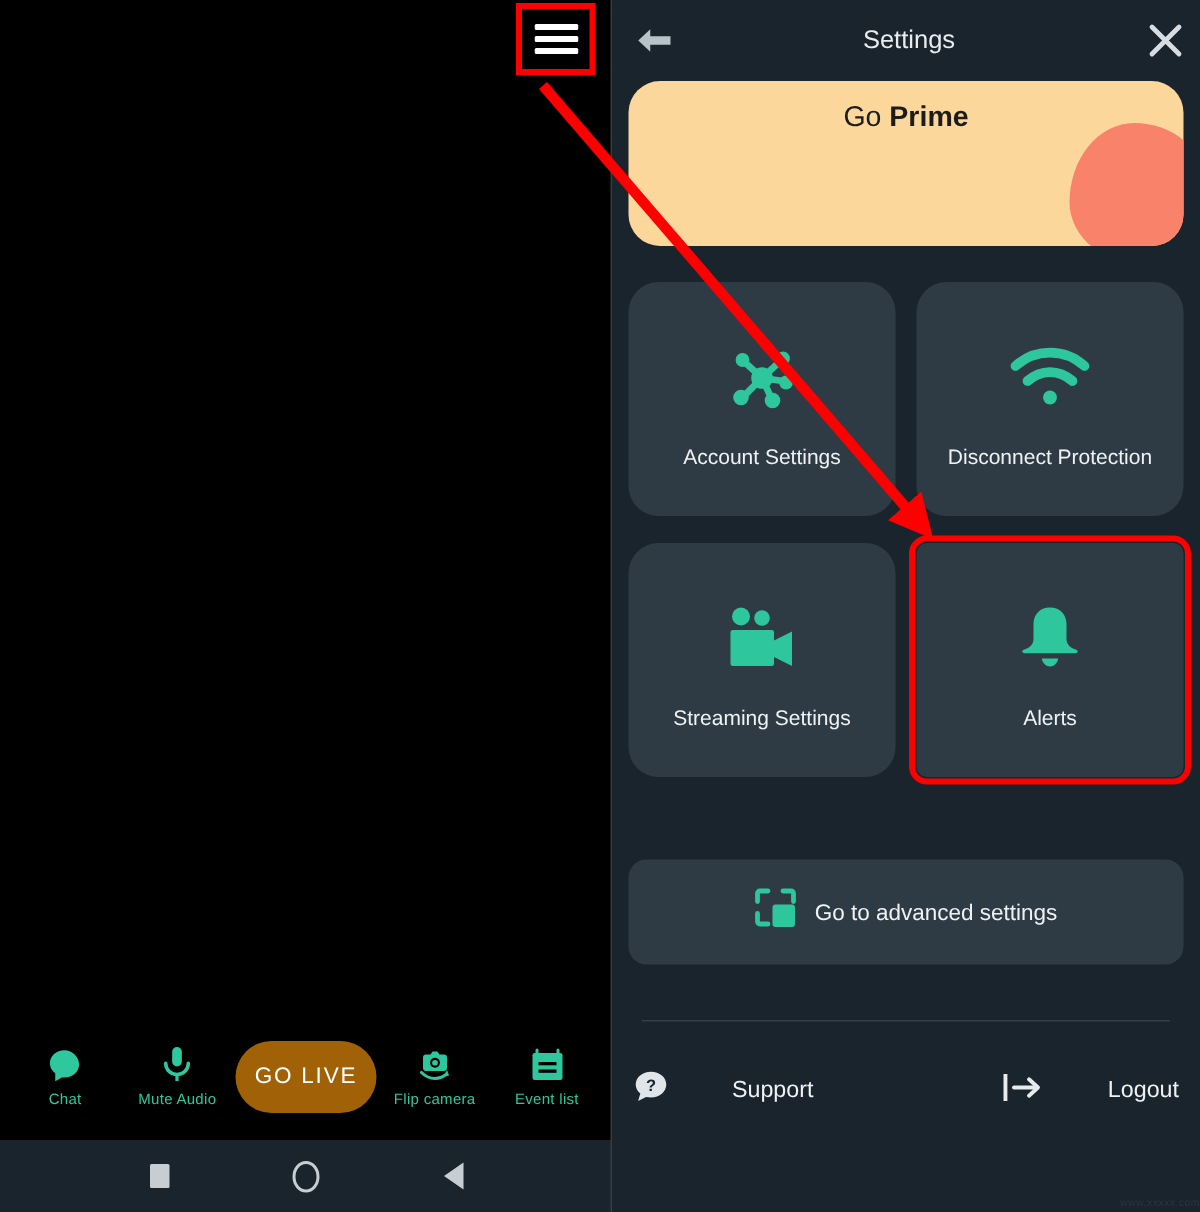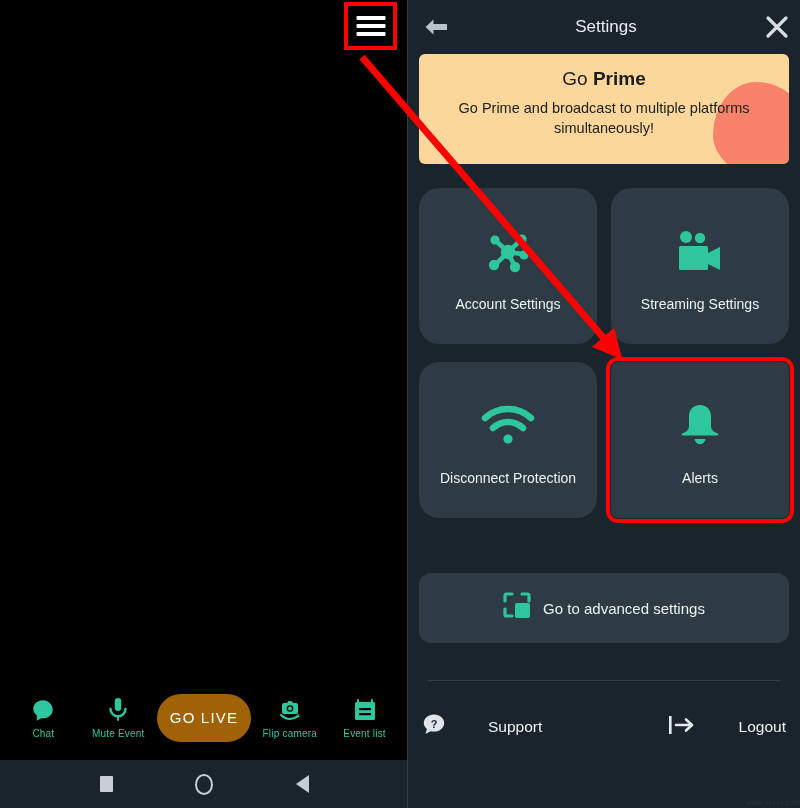--- a/index.html
+++ b/index.html
@@ -156,21 +156,21 @@
     cursor: pointer;
   }
 
   
   #go-prime-banner {
     position: absolute;
     left: 11px;
     top: 54px;
     width: 370px;
     height: 110px;
-    border-radius: 6px;
+    border-radius: 21px;
     background: #fbd79b;
     overflow: hidden;
   }
   #prime-blob {
     position: absolute;
     right: -14px;
     top: 28px;
     width: 90px;
     height: 96px;
     background: #f8836a;
@@ -365,21 +365,21 @@
       </div>
 
       <div class="ctrl">
         <div class="glyph">
           <svg width="26" height="28" viewBox="0 0 24 26">
             <rect x="9" y="1" width="6" height="12" rx="3" fill="#2fc79d"></rect>
             <path d="M5 11c0 3.9 3.1 7 7 7s7-3.1 7-7" fill="none" stroke="#2fc79d" stroke-width="2.2" stroke-linecap="round"></path>
             <rect x="11" y="17" width="2" height="5" fill="#2fc79d"></rect>
           </svg>
         </div>
-        <div class="ctrl-label">Mute Event</div>
+        <div class="ctrl-label">Mute Audio</div>
       </div>
 
       <button id="go-live-button">GO LIVE</button>
 
       <div class="ctrl">
         <div class="glyph">
           <svg width="28" height="27" viewBox="0 0 28 27">
             <path d="M8 5h3l1.4-2h3.2L17 5h3a2 2 0 0 1 2 2v7a2 2 0 0 1-2 2H8a2 2 0 0 1-2-2V7a2 2 0 0 1 2-2z" fill="#2fc79d"></path>
             <circle cx="14" cy="10.5" r="3.3" fill="#000"></circle>
             <circle cx="14" cy="10.5" r="1.9" fill="#2fc79d"></circle>
@@ -432,21 +432,20 @@
       <div id="close-icon">
         <svg width="26" height="26" viewBox="0 0 26 26">
           <path d="M4 4 L22 22 M22 4 L4 22" stroke="#d7dde1" stroke-width="3.2" stroke-linecap="round"></path>
         </svg>
       </div>
     </div>
 
     <div id="go-prime-banner">
       <div id="prime-blob"></div>
       <div id="go-prime-title"><span>Go </span><b>Prime</b></div>
-      <div id="go-prime-sub">Go Prime and broadcast to multiple platforms simultaneously!</div>
     </div>
 
     <div id="settings-grid">
 
       <div class="settings-card">
         <div class="card-icon">
           <svg width="56" height="56" viewBox="0 0 56 56">
             <g stroke="#2ec79d" stroke-width="4.5" stroke-linecap="round">
               <line x1="28" y1="28" x2="16" y2="17"></line>
               <line x1="28" y1="28" x2="41" y2="16"></line>
@@ -460,39 +459,39 @@
             <circle cx="44" cy="31" r="4.6" fill="#2ec79d"></circle>
             <circle cx="14" cy="41" r="5.2" fill="#2ec79d"></circle>
             <circle cx="35" cy="43" r="5.2" fill="#2ec79d"></circle>
           </svg>
         </div>
         <div class="card-label">Account Settings</div>
       </div>
 
       <div class="settings-card">
         <div class="card-icon">
+          <svg width="58" height="44" viewBox="0 0 58 44">
+            <path d="M6 14c13-12 33-12 46 0" fill="none" stroke="#2ec79d" stroke-width="6.5" stroke-linecap="round"></path>
+            <path d="M14 24c9-8 21-8 30 0" fill="none" stroke="#2ec79d" stroke-width="6.5" stroke-linecap="round"></path>
+            <circle cx="29" cy="35" r="4.6" fill="#2ec79d"></circle>
+          </svg>
+        </div>
+        <div class="card-label">Disconnect Protection</div>
+      </div>
+
+      <div class="settings-card">
+        <div class="card-icon">
           <svg width="56" height="50" viewBox="0 0 56 50">
             <circle cx="14" cy="10" r="6" fill="#2ec79d"></circle>
             <circle cx="28" cy="11" r="5.2" fill="#2ec79d"></circle>
             <rect x="7" y="19" width="29" height="24" rx="1.5" fill="#2ec79d"></rect>
             <path d="M36 26l12-6v23l-12-6z" fill="#2ec79d"></path>
           </svg>
         </div>
         <div class="card-label">Streaming Settings</div>
-      </div>
-
-      <div class="settings-card">
-        <div class="card-icon">
-          <svg width="58" height="44" viewBox="0 0 58 44">
-            <path d="M6 14c13-12 33-12 46 0" fill="none" stroke="#2ec79d" stroke-width="6.5" stroke-linecap="round"></path>
-            <path d="M14 24c9-8 21-8 30 0" fill="none" stroke="#2ec79d" stroke-width="6.5" stroke-linecap="round"></path>
-            <circle cx="29" cy="35" r="4.6" fill="#2ec79d"></circle>
-          </svg>
-        </div>
-        <div class="card-label">Disconnect Protection</div>
       </div>
 
       <div class="settings-card highlighted">
         <div class="card-icon">
           <svg width="54" height="52" viewBox="0 0 54 52">
             <path d="M27 5c-7 0-11 5-11 11v10c0 4-3 6-6.5 7.2-1.4.5-1.1 2.3.4 2.3h34.2c1.5 0 1.8-1.8.4-2.3C41 32 38 30 38 26V16c0-6-4-11-11-11z" fill="#2ec79d"></path>
             <path d="M21.5 39c.6 3.2 2.8 5.3 5.5 5.3s4.9-2.1 5.5-5.3z" fill="#2ec79d"></path>
           </svg>
         </div>
         <div class="card-label">Alerts</div>

